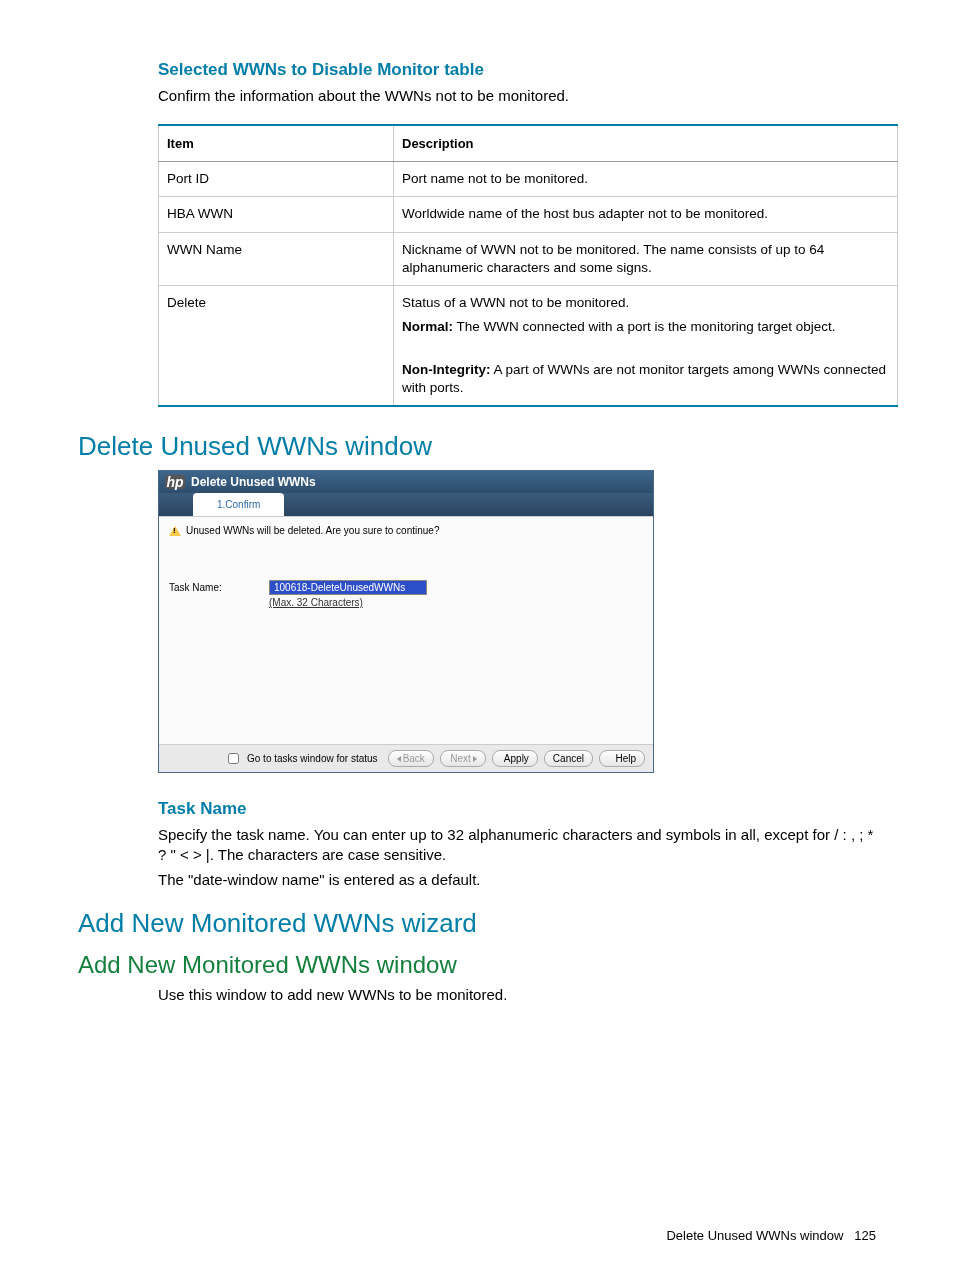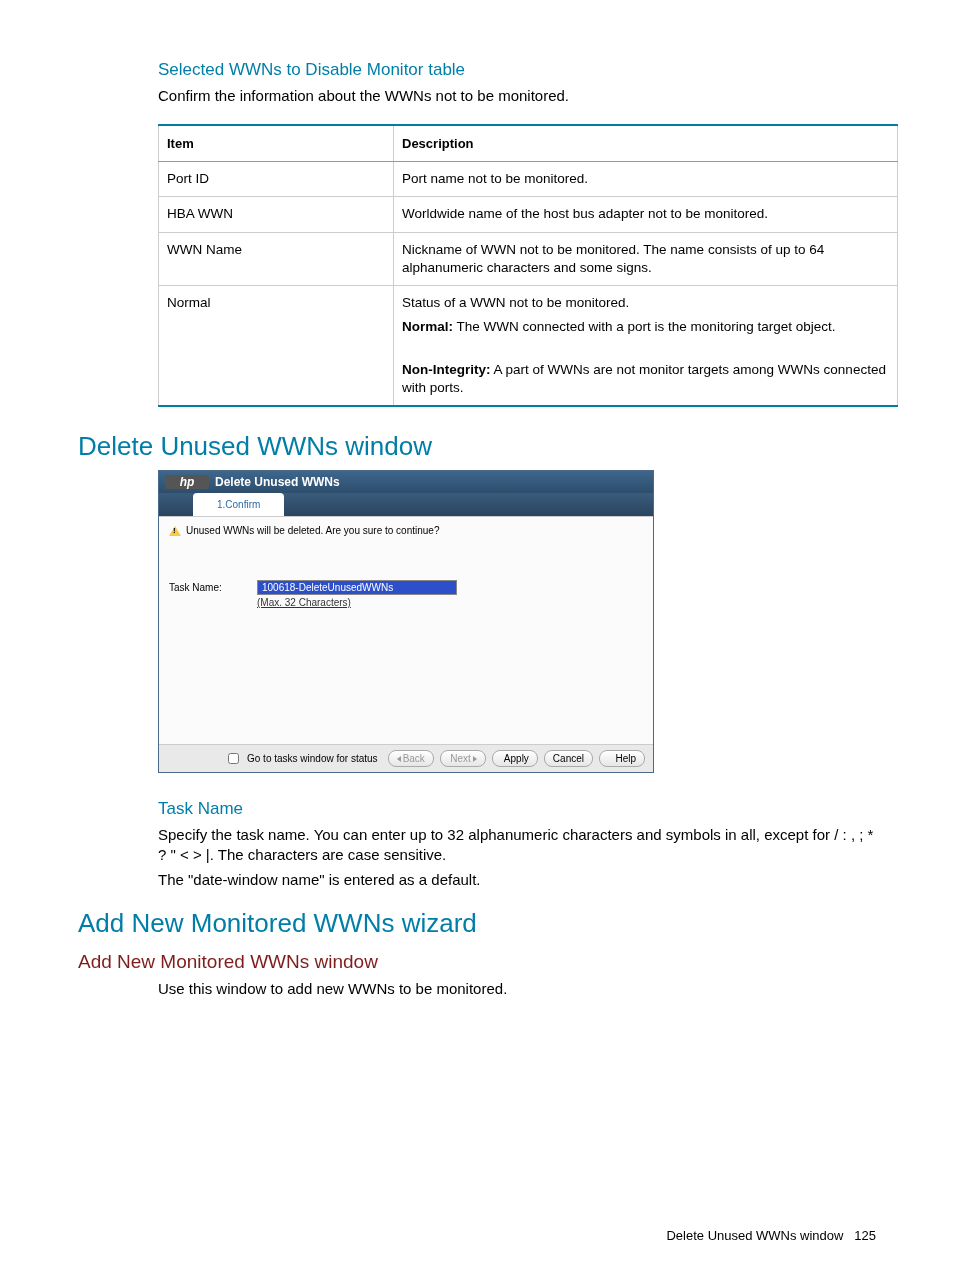--- a/index.html
+++ b/index.html
@@ -10,21 +10,21 @@
       font-family: Arial, Helvetica, sans-serif;
       color: #000;
       position: relative;
     }
     .page {
       padding: 60px 78px 0 78px;
     }
     .section-title-teal {
       color: #007ea8;
       font-size: 17px;
-      font-weight: normal;
+      font-weight: bold;
       margin-left: 80px;
       margin-bottom: 6px;
     }
     .body-text {
       font-size: 15px;
       margin-left: 80px;
       margin-bottom: 18px;
       line-height: 1.35;
     }
     .body-text-sub {
@@ -58,22 +58,22 @@
       line-height: 1.35;
     }
     table.desc-table th:first-child { width: 235px; }
     .h1-teal {
       color: #007ea8;
       font-size: 26px;
       font-weight: normal;
       margin-bottom: 8px;
     }
     .h2-teal {
-      color: #7f1d1d;
-      font-size: 19px;
+      color: #15803d;
+      font-size: 24px;
       font-weight: normal;
       margin-bottom: 6px;
     }
     .dialog-wrap {
       margin-left: 80px;
       margin-top: 8px;
       margin-bottom: 26px;
     }
     .dialog {
       width: 496px;
@@ -88,26 +88,26 @@
       font-weight: bold;
       font-size: 12px;
       padding: 4px 6px;
       display: flex;
       align-items: center;
       gap: 6px;
     }
     .hp-badge {
       background: #555;
       border-radius: 3px;
-      width: 44px;
+      width: 20px;
       height: 14px;
       display: inline-flex;
       align-items: center;
       justify-content: center;
-      font-size: 12px;
+      font-size: 14px;
       font-style: italic;
     }
     .dialog-tabs {
       background: linear-gradient(#3a5c7c, #2a4460);
       padding: 0;
     }
     .dialog-tab {
       display: inline-block;
       background: #fff;
       color: #2a6aa8;
@@ -142,33 +142,33 @@
       position: absolute;
       left: -2px;
       top: 0px;
       font-size: 8px;
       font-weight: bold;
       color: #000;
     }
     .task-row {
       display: flex;
       align-items: flex-start;
-      gap: 24px;
+      gap: 36px;
       font-size: 10px;
       margin-top: 44px;
     }
     .task-label { min-width: 64px; padding-top: 2px; }
     .task-input-wrap { }
     .task-input {
       background: #2d4fc9;
       color: #fff;
       border: 1px solid #888;
       padding: 1px 4px;
       font-size: 10px;
-      width: 200px;
+      width: 158px;
       font-family: Verdana, Arial, sans-serif;
     }
     .task-hint {
       font-size: 10px;
       color: #333;
       margin-top: 2px;
       text-decoration: underline;
     }
     .dialog-footer {
       background: #e9e9e9;
@@ -235,21 +235,21 @@
       </tr>
       <tr>
         <td>HBA WWN</td>
         <td>Worldwide name of the host bus adapter not to be monitored.</td>
       </tr>
       <tr>
         <td>WWN Name</td>
         <td>Nickname of WWN not to be monitored. The name consists of up to 64 alphanumeric characters and some signs.</td>
       </tr>
       <tr>
-        <td>Normal</td>
+        <td>Delete</td>
         <td>
           <div>Status of a WWN not to be monitored.</div>
           <div style="margin-top:6px;">
             <b>Normal:</b><span> The WWN connected with a port is the monitoring target object.</span>
           </div>
           <div style="margin-top:24px;">
             <b>Non-Integrity:</b><span> A part of WWNs are not monitor targets among WWNs connected with ports.</span>
           </div>
         </td>
       </tr>

